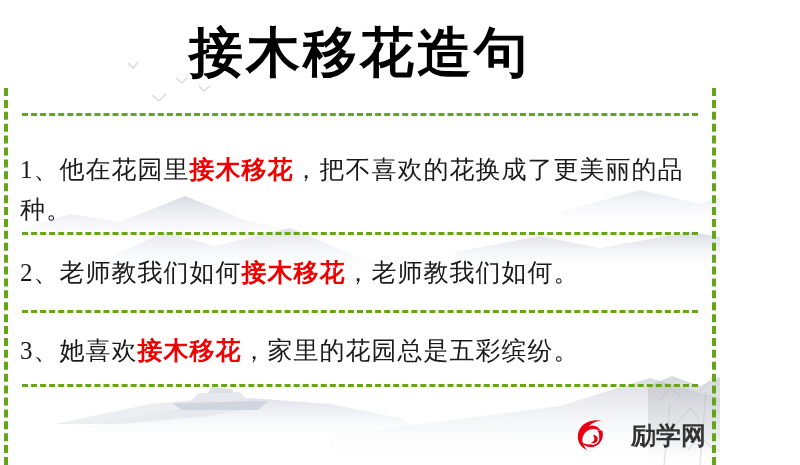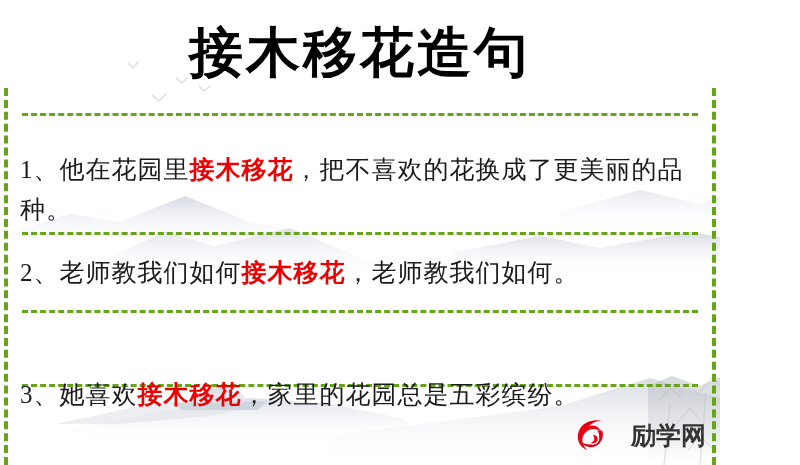--- a/index.html
+++ b/index.html
@@ -179,21 +179,21 @@
   <div class="title">接木移花造句</div>
 
   <div class="sentence" style="top:134px;margin-top:16px;">
     <span>1、</span><span>他在花园里</span><span class="kw">接木移花</span><span>，把不喜欢的花换成了更美丽的品种。</span>
   </div>
 
   <div class="sentence" style="top:253px;">
     <span>2、</span><span>老师教我们如何</span><span class="kw">接木移花</span><span>，老师教我们如何。</span>
   </div>
 
-  <div class="sentence" style="top:331px;margin-top:44px;">
+  <div class="sentence" style="top:331px;">
     <span>3、</span><span>她喜欢</span><span class="kw">接木移花</span><span>，家里的花园总是五彩缤纷。</span>
   </div>
 
   <div class="logo">
     <svg class="logo-mark" viewBox="0 0 64 64" xmlns="http://www.w3.org/2000/svg" aria-hidden="true">
       <path d="M52 8 C36 2 16 8 9 24 C3 38 9 54 24 59 C14 50 12 38 19 29
                C26 20 40 19 48 26 C44 16 34 13 26 17 C34 8 46 6 52 8 Z" fill="#e60012"></path>
       <path d="M50 24 C54 34 49 47 38 52 C28 56 17 52 13 44
                C22 51 34 50 41 42 C46 36 46 29 41 24 Z" fill="#e60012"></path>
       <path d="M30 28 C38 26 45 31 45 38 C45 45 38 50 30 49

